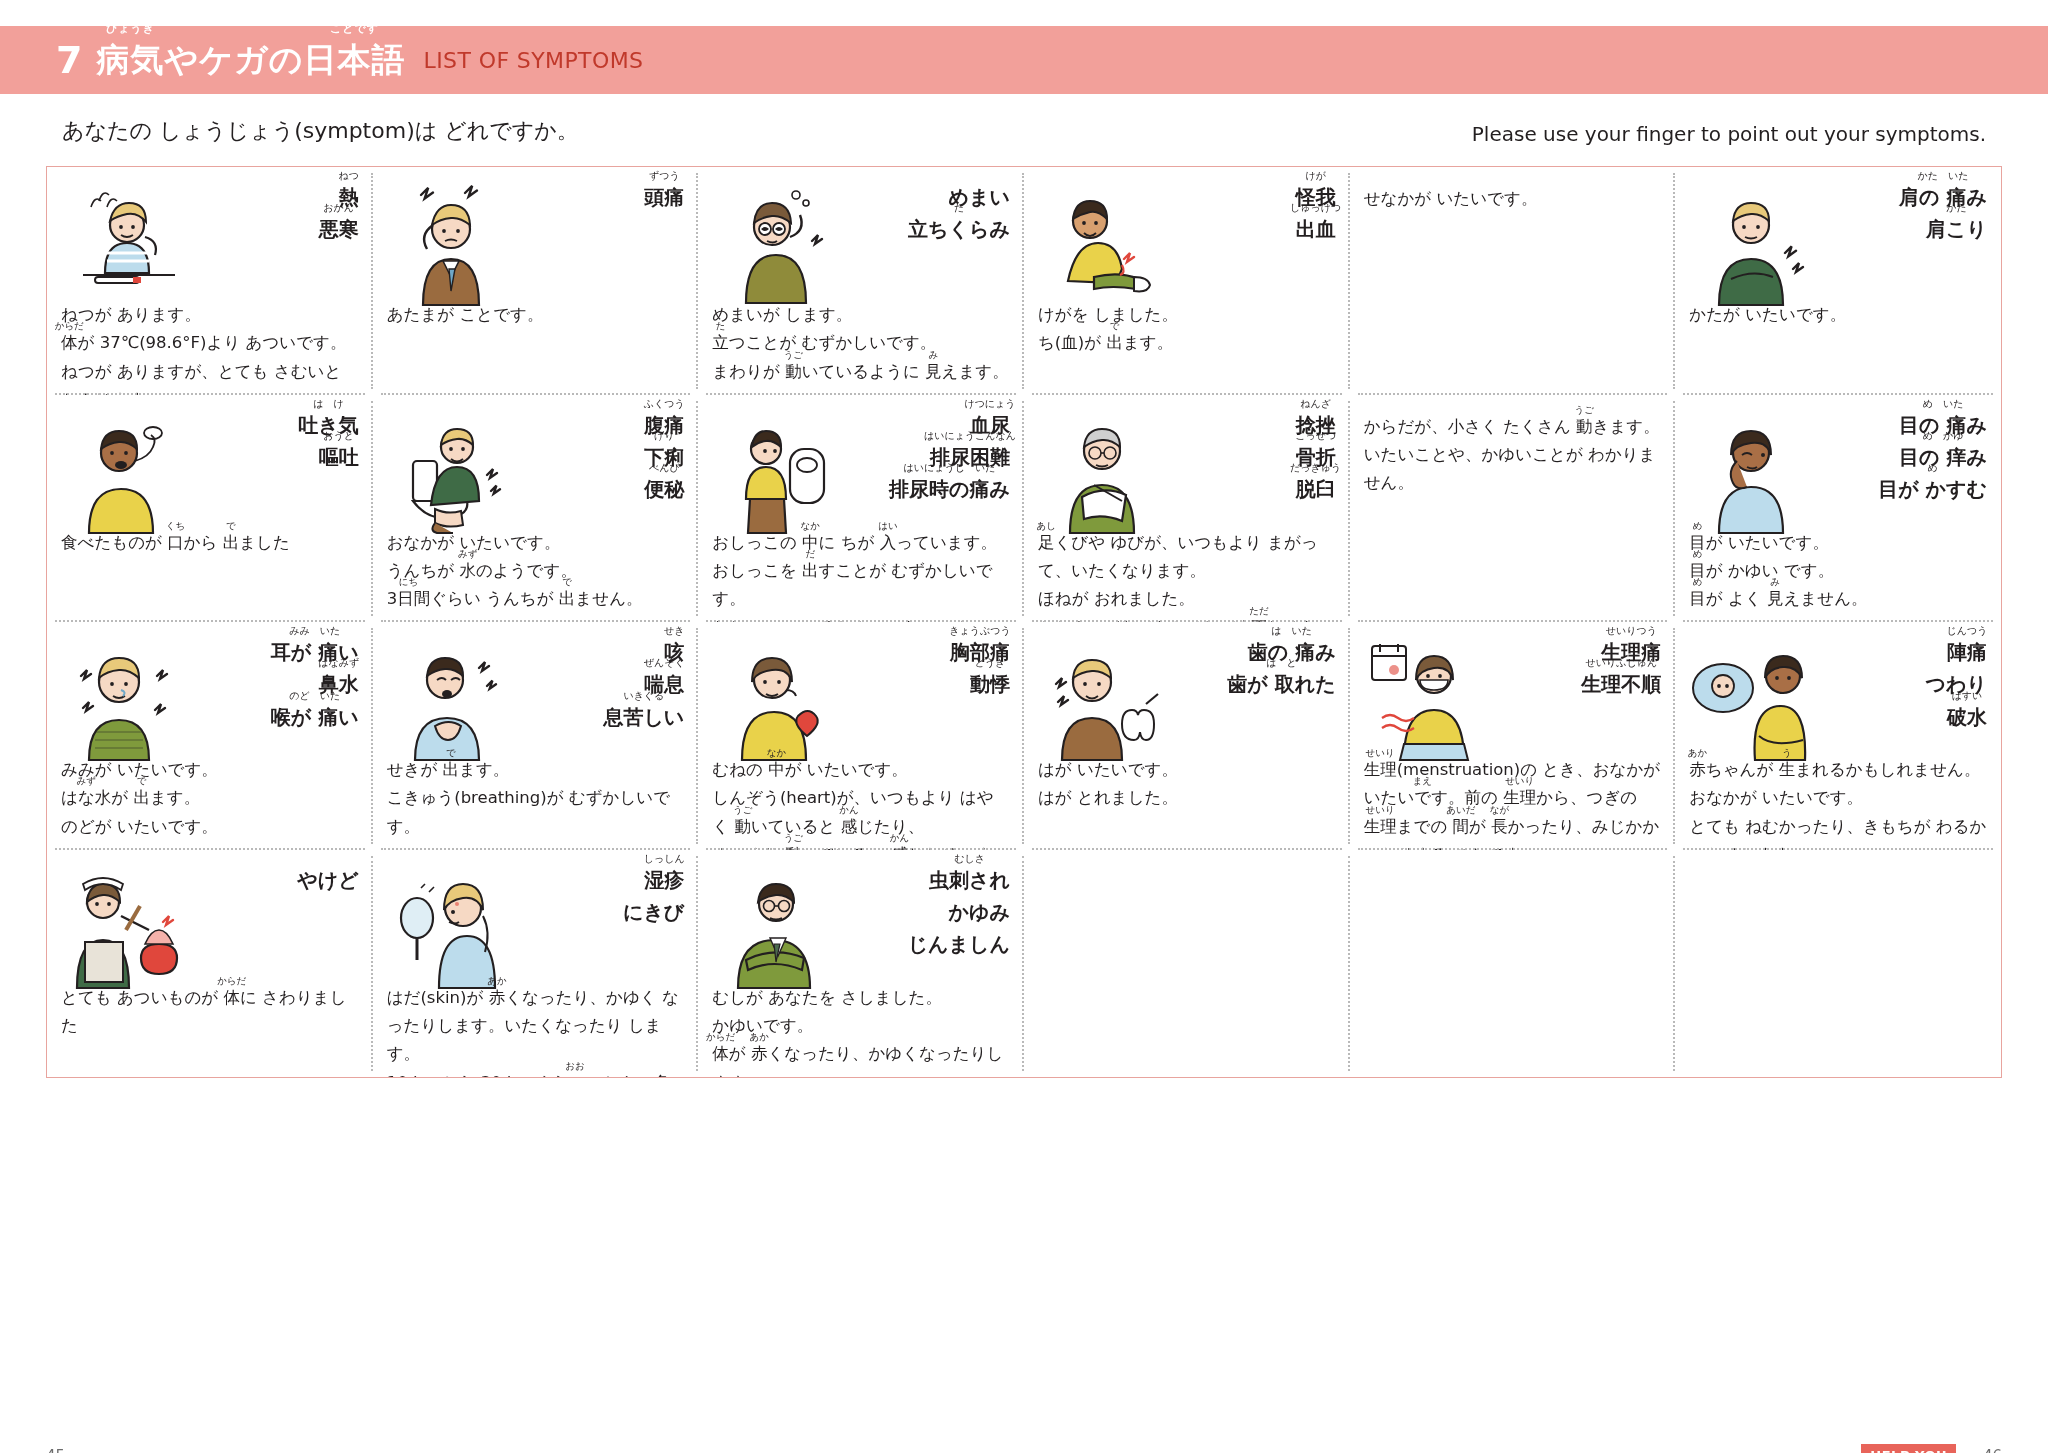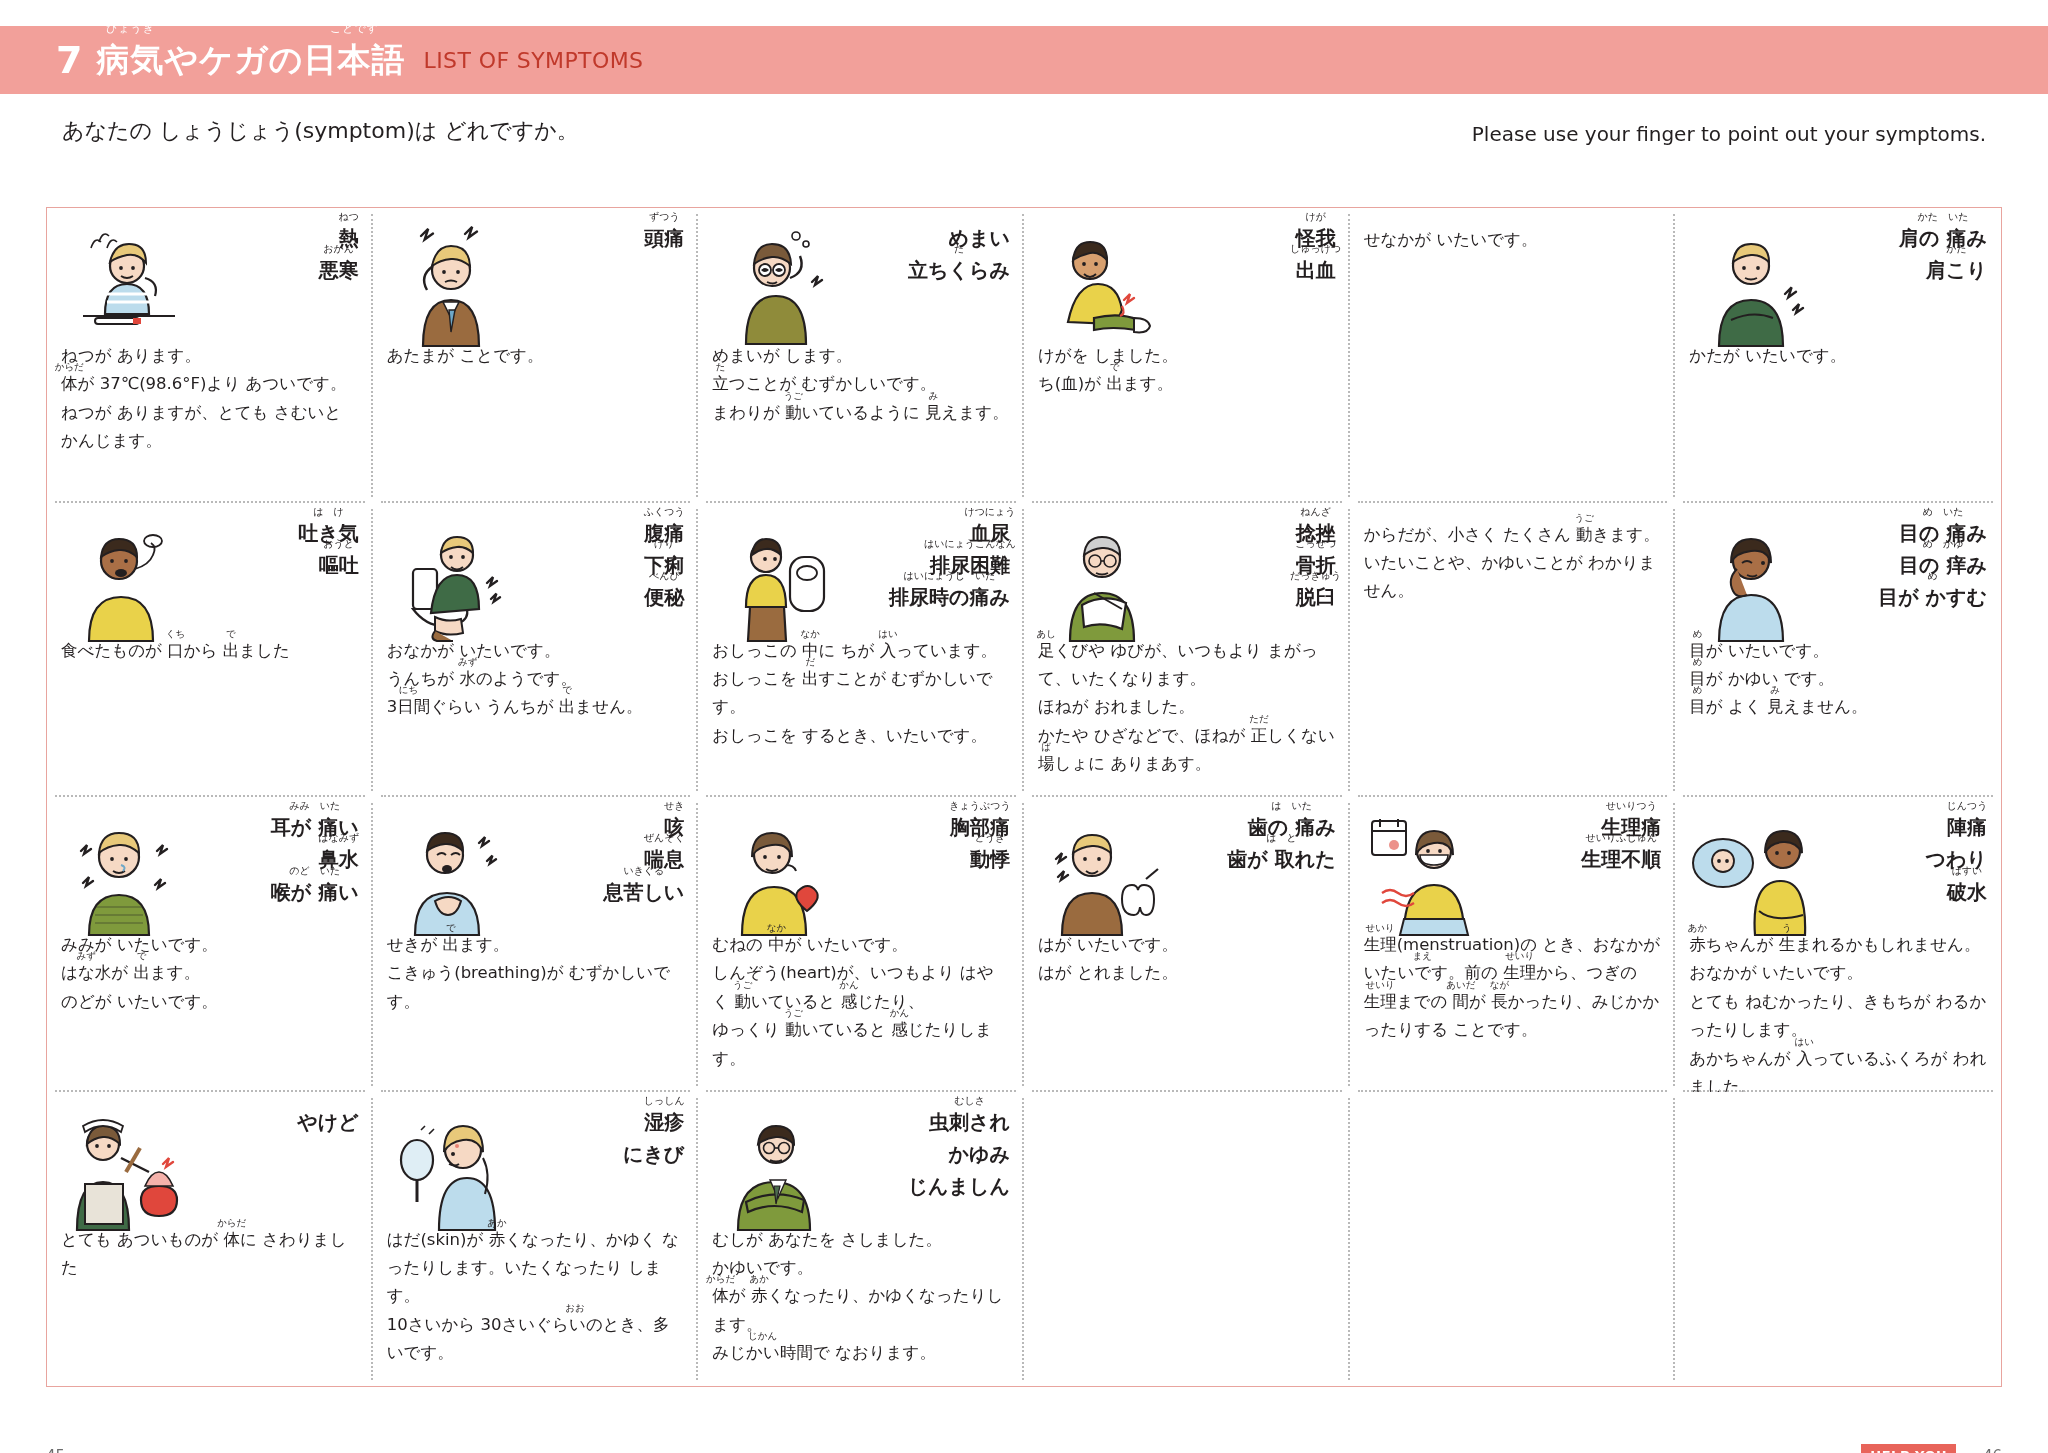--- a/index.html
+++ b/index.html
@@ -37,43 +37,42 @@
   }
   .chapter-title-ja {
     font-size: 33px; font-weight: bold; color:#fff; margin-left: 14px; letter-spacing: 1px;
     display:flex; align-items:flex-end;
   }
   .ruby-top {
     position: relative;
   }
   .ruby-top .rt {
     position:absolute; top:-17px; left:50%; transform:translateX(-50%);
-    font-size: 11px; font-weight: normal; white-space:nowrap; color:#fff;
+    font-size: 11px; font-weight: bold; white-space:nowrap; color:#fff;
   }
   .chapter-title-en {
     font-size: 22px; font-weight: normal; color:#c0392b; margin-left: 18px; letter-spacing:.4px;
   }
 
   
   .prompt-row {
     display:flex; align-items:flex-end; justify-content:space-between;
     padding: 22px 16px 20px 16px;
   }
   .prompt-ja { font-size: 22px; }
   .prompt-en { font-size: 20px; }
 
   
   .grid-outline {
     position:relative;
     border: 1px solid #e8a49e;
-    height: 1180px;
+    height: 912px;
     display: grid;
     grid-template-columns: repeat(6, 1fr);
     grid-template-rows: repeat(4, 1fr);
-    margin-top: 41px;
   }
   .cell {
     position: relative;
     padding: 10px 14px 8px 14px;
     overflow: hidden;
   }
   .cell:after {
     content:"";
     position:absolute; right:0; top:6px; bottom:6px;
     border-right: 2px dotted #b9b9b9;

